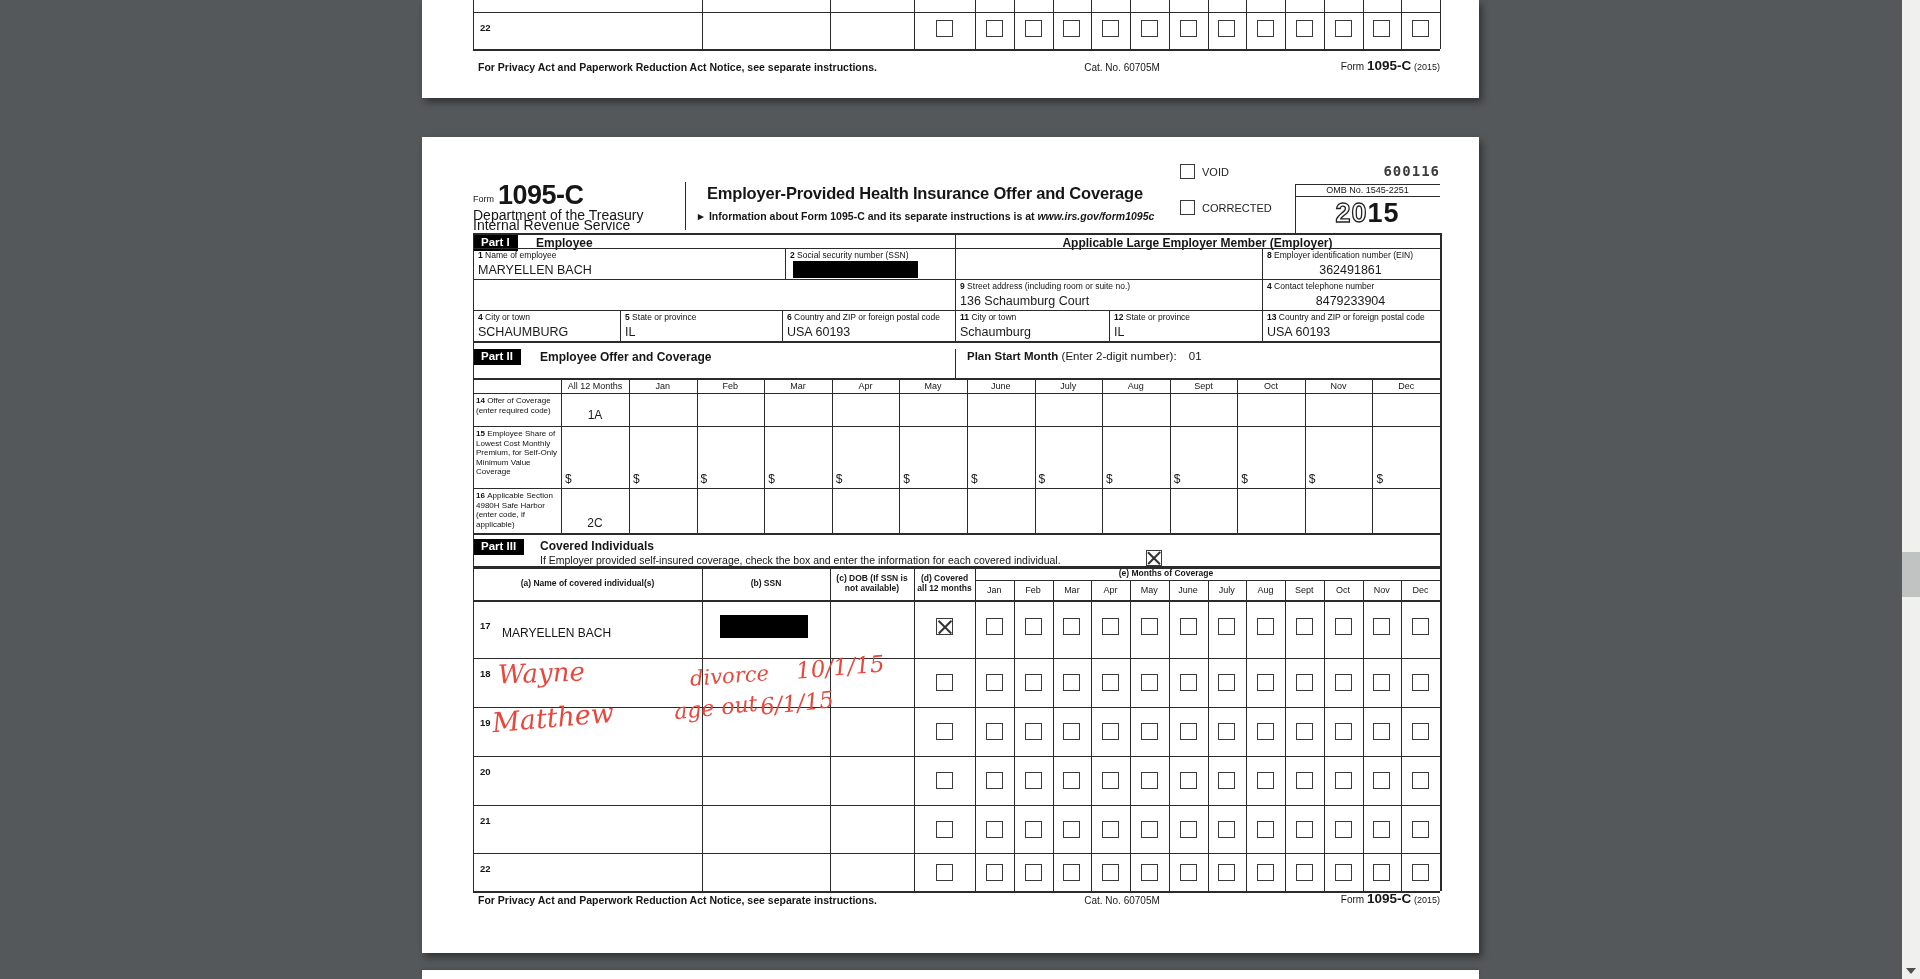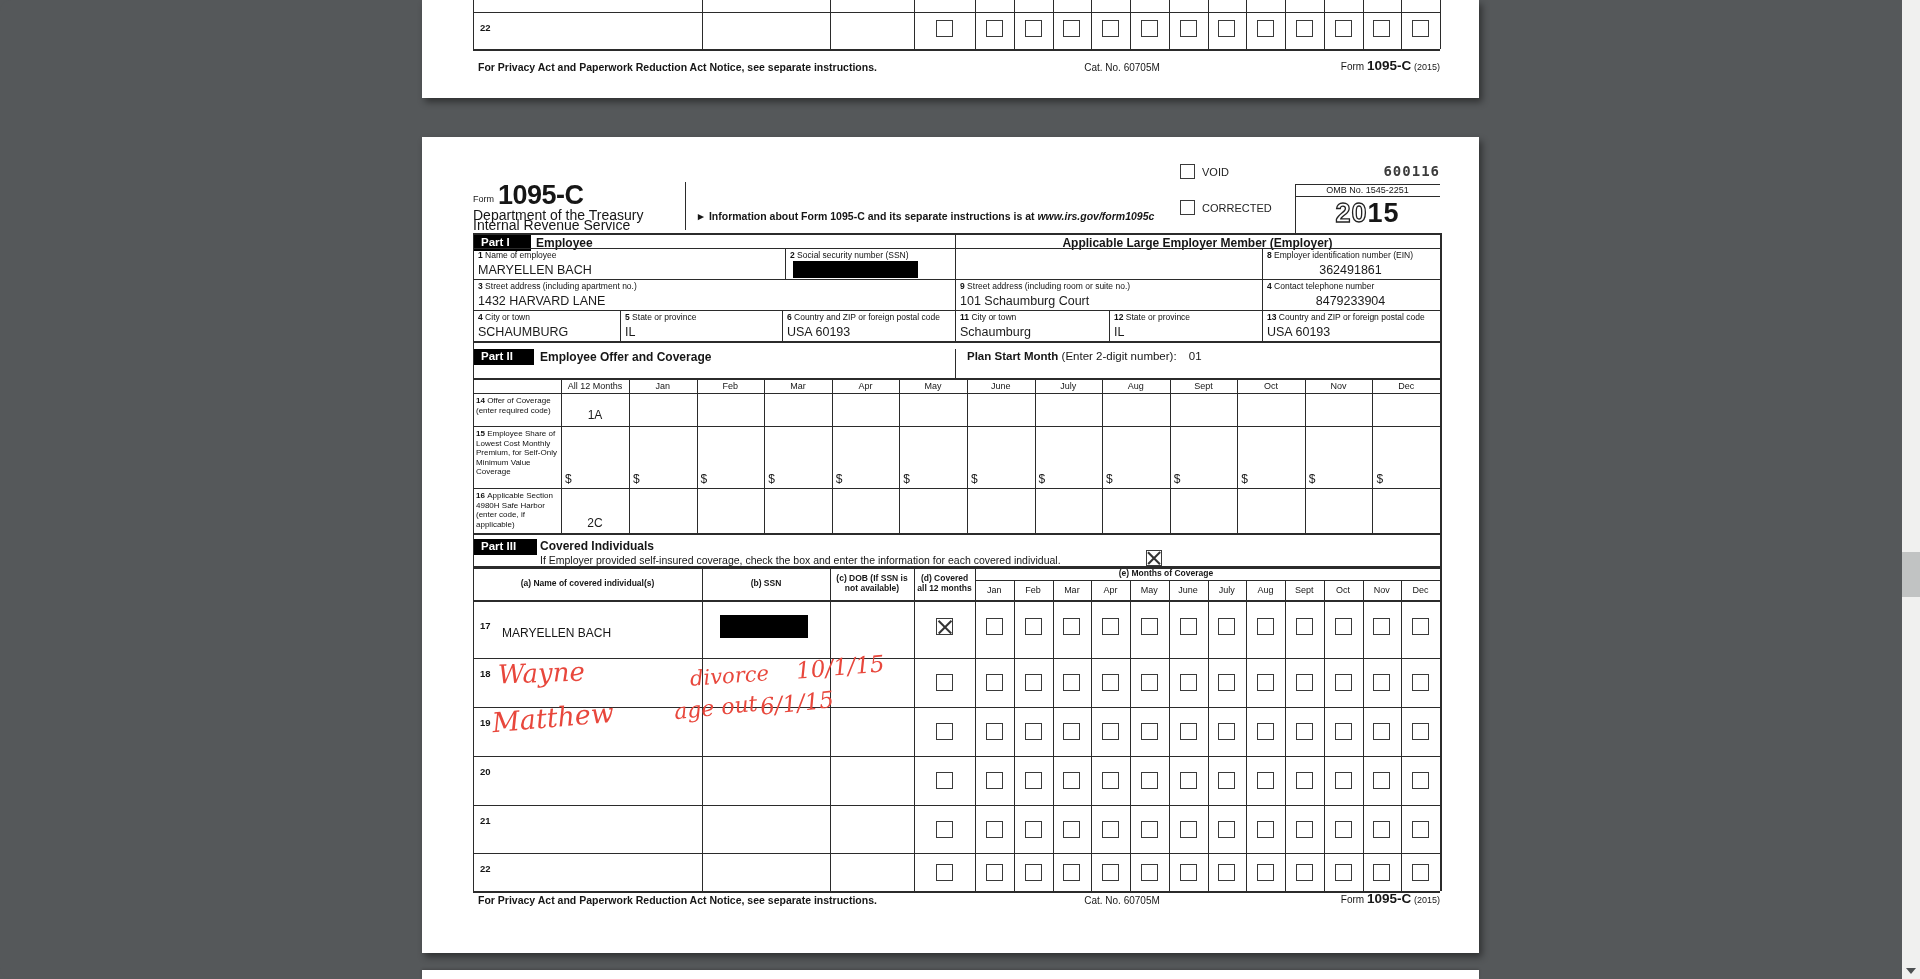--- a/index.html
+++ b/index.html
@@ -4,21 +4,21 @@
 <style>
   html,body{margin:0;padding:0;background:#55585a;width:1920px;height:979px;overflow:hidden;
     font-family:"Liberation Sans",sans-serif;color:#161616;}
   .viewport{position:absolute;left:0;top:0;width:1920px;height:979px;background:#55585a;border-radius:11px;}
   .page{position:absolute;background:#fff;box-shadow:3px 4px 7px rgba(0,0,0,.45);}
   #page-prev{left:422px;top:0;width:1057px;height:98px;}
   #page-main{left:422px;top:137px;width:1057px;height:816px;}
   #page-next{left:422px;top:970px;width:1057px;height:9px;box-shadow:0 -1px 3px rgba(0,0,0,.2);}
   .hline,.vline{position:absolute;background:#2b2b2b;}
   .badge{position:absolute;background:#000;color:#fff;font-weight:bold;font-size:11.5px;
-    padding:1px 21px 2px 8px;line-height:13px;}
+    padding:1px 8px 2px 8px;line-height:13px;}
   .sec-title{position:absolute;font-weight:bold;font-size:12px;white-space:nowrap;}
   .cell{position:absolute;box-sizing:border-box;padding:2px 2px 0 5px;overflow:hidden;}
   .flabel{font-size:8.5px;line-height:10px;color:#111;}
   .flabel b{font-size:8.5px;}
   .fvalue{font-size:12.5px;margin-top:3px;color:#1a1a1a;white-space:nowrap;}
   .fvalue.center{text-align:center;margin-right:4px;}
   .checkbox{position:absolute;border:1.6px solid #3a3a3a;background:#fff;box-sizing:border-box;}
   .checkbox.checked::before,.checkbox.checked::after{content:"";position:absolute;left:50%;top:50%;
     width:120%;height:1.7px;background:#333;}
   .checkbox.checked::before{transform:translate(-50%,-50%) rotate(45deg);}
@@ -113,20 +113,21 @@
 
     <div class="formid" style="left:51px;top:46px;">
       <span class="fw">Form</span>
       <span class="fn">1095-C</span>
     </div>
     <div class="dept" style="left:51px;top:73px;">
       <div>Department of the Treasury</div>
       <div>Internal Revenue Service</div>
     </div>
     <div class="vline" style="left:263px;top:45px;width:1px;height:48px;"></div>
+    <div class="main-title" style="left:268px;top:47px;width:470px;">Employer-Provided Health Insurance Offer and Coverage</div>
     <div class="info-line" style="left:248px;top:73px;width:510px;">
       <span>► Information about Form 1095-C and its separate instructions is at </span><span class="url">www.irs.gov/form1095c</span>
     </div>
 
     <div class="checkbox" id="cb-void" style="left:758px;top:27px;width:15px;height:15px;"></div>
     <span class="small-label" style="left:780px;top:29px;">VOID</span>
     <div class="checkbox" id="cb-corrected" style="left:758px;top:63px;width:15px;height:15px;"></div>
     <span class="small-label" style="left:780px;top:65px;">CORRECTED</span>
 
     <div class="stamp" style="left:870px;top:26px;width:148px;text-align:right;">600116</div>
@@ -145,27 +146,23 @@
     </div>
     <div class="cell" style="left:363px;top:111px;width:170px;height:31px;">
       <div class="flabel"><b>2</b>&nbsp;<span>Social security number (SSN)</span></div>
       <div class="redact" style="left:8px;top:13px;width:125px;height:17px;"></div>
     </div>
     <div class="cell" style="left:840px;top:111px;width:178px;height:31px;">
       <div class="flabel"><b>8</b>&nbsp;<span>Employer identification number (EIN)</span></div>
       <div class="fvalue center">362491861</div>
     </div>
 
-    <div class="cell" style="left:51px;top:142px;width:482px;height:31px;">
-      <div class="flabel"><b>3</b>&nbsp;<span>Street address (including apartment no.)</span></div>
-      <div class="fvalue">1432 HARVARD LANE</div>
-    </div>
     <div class="cell" style="left:533px;top:142px;width:307px;height:31px;">
       <div class="flabel"><b>9</b>&nbsp;<span>Street address (including room or suite no.)</span></div>
-      <div class="fvalue">101 Schaumburg Court</div>
+      <div class="fvalue">136 Schaumburg Court</div>
     </div>
     <div class="cell" style="left:840px;top:142px;width:178px;height:31px;">
       <div class="flabel"><b>4</b>&nbsp;<span>Contact telephone number</span></div>
       <div class="fvalue center">8479233904</div>
     </div>
 
     <div class="cell" style="left:51px;top:173px;width:147px;height:31px;">
       <div class="flabel"><b>4</b>&nbsp;<span>City or town</span></div>
       <div class="fvalue">SCHAUMBURG</div>
     </div>

